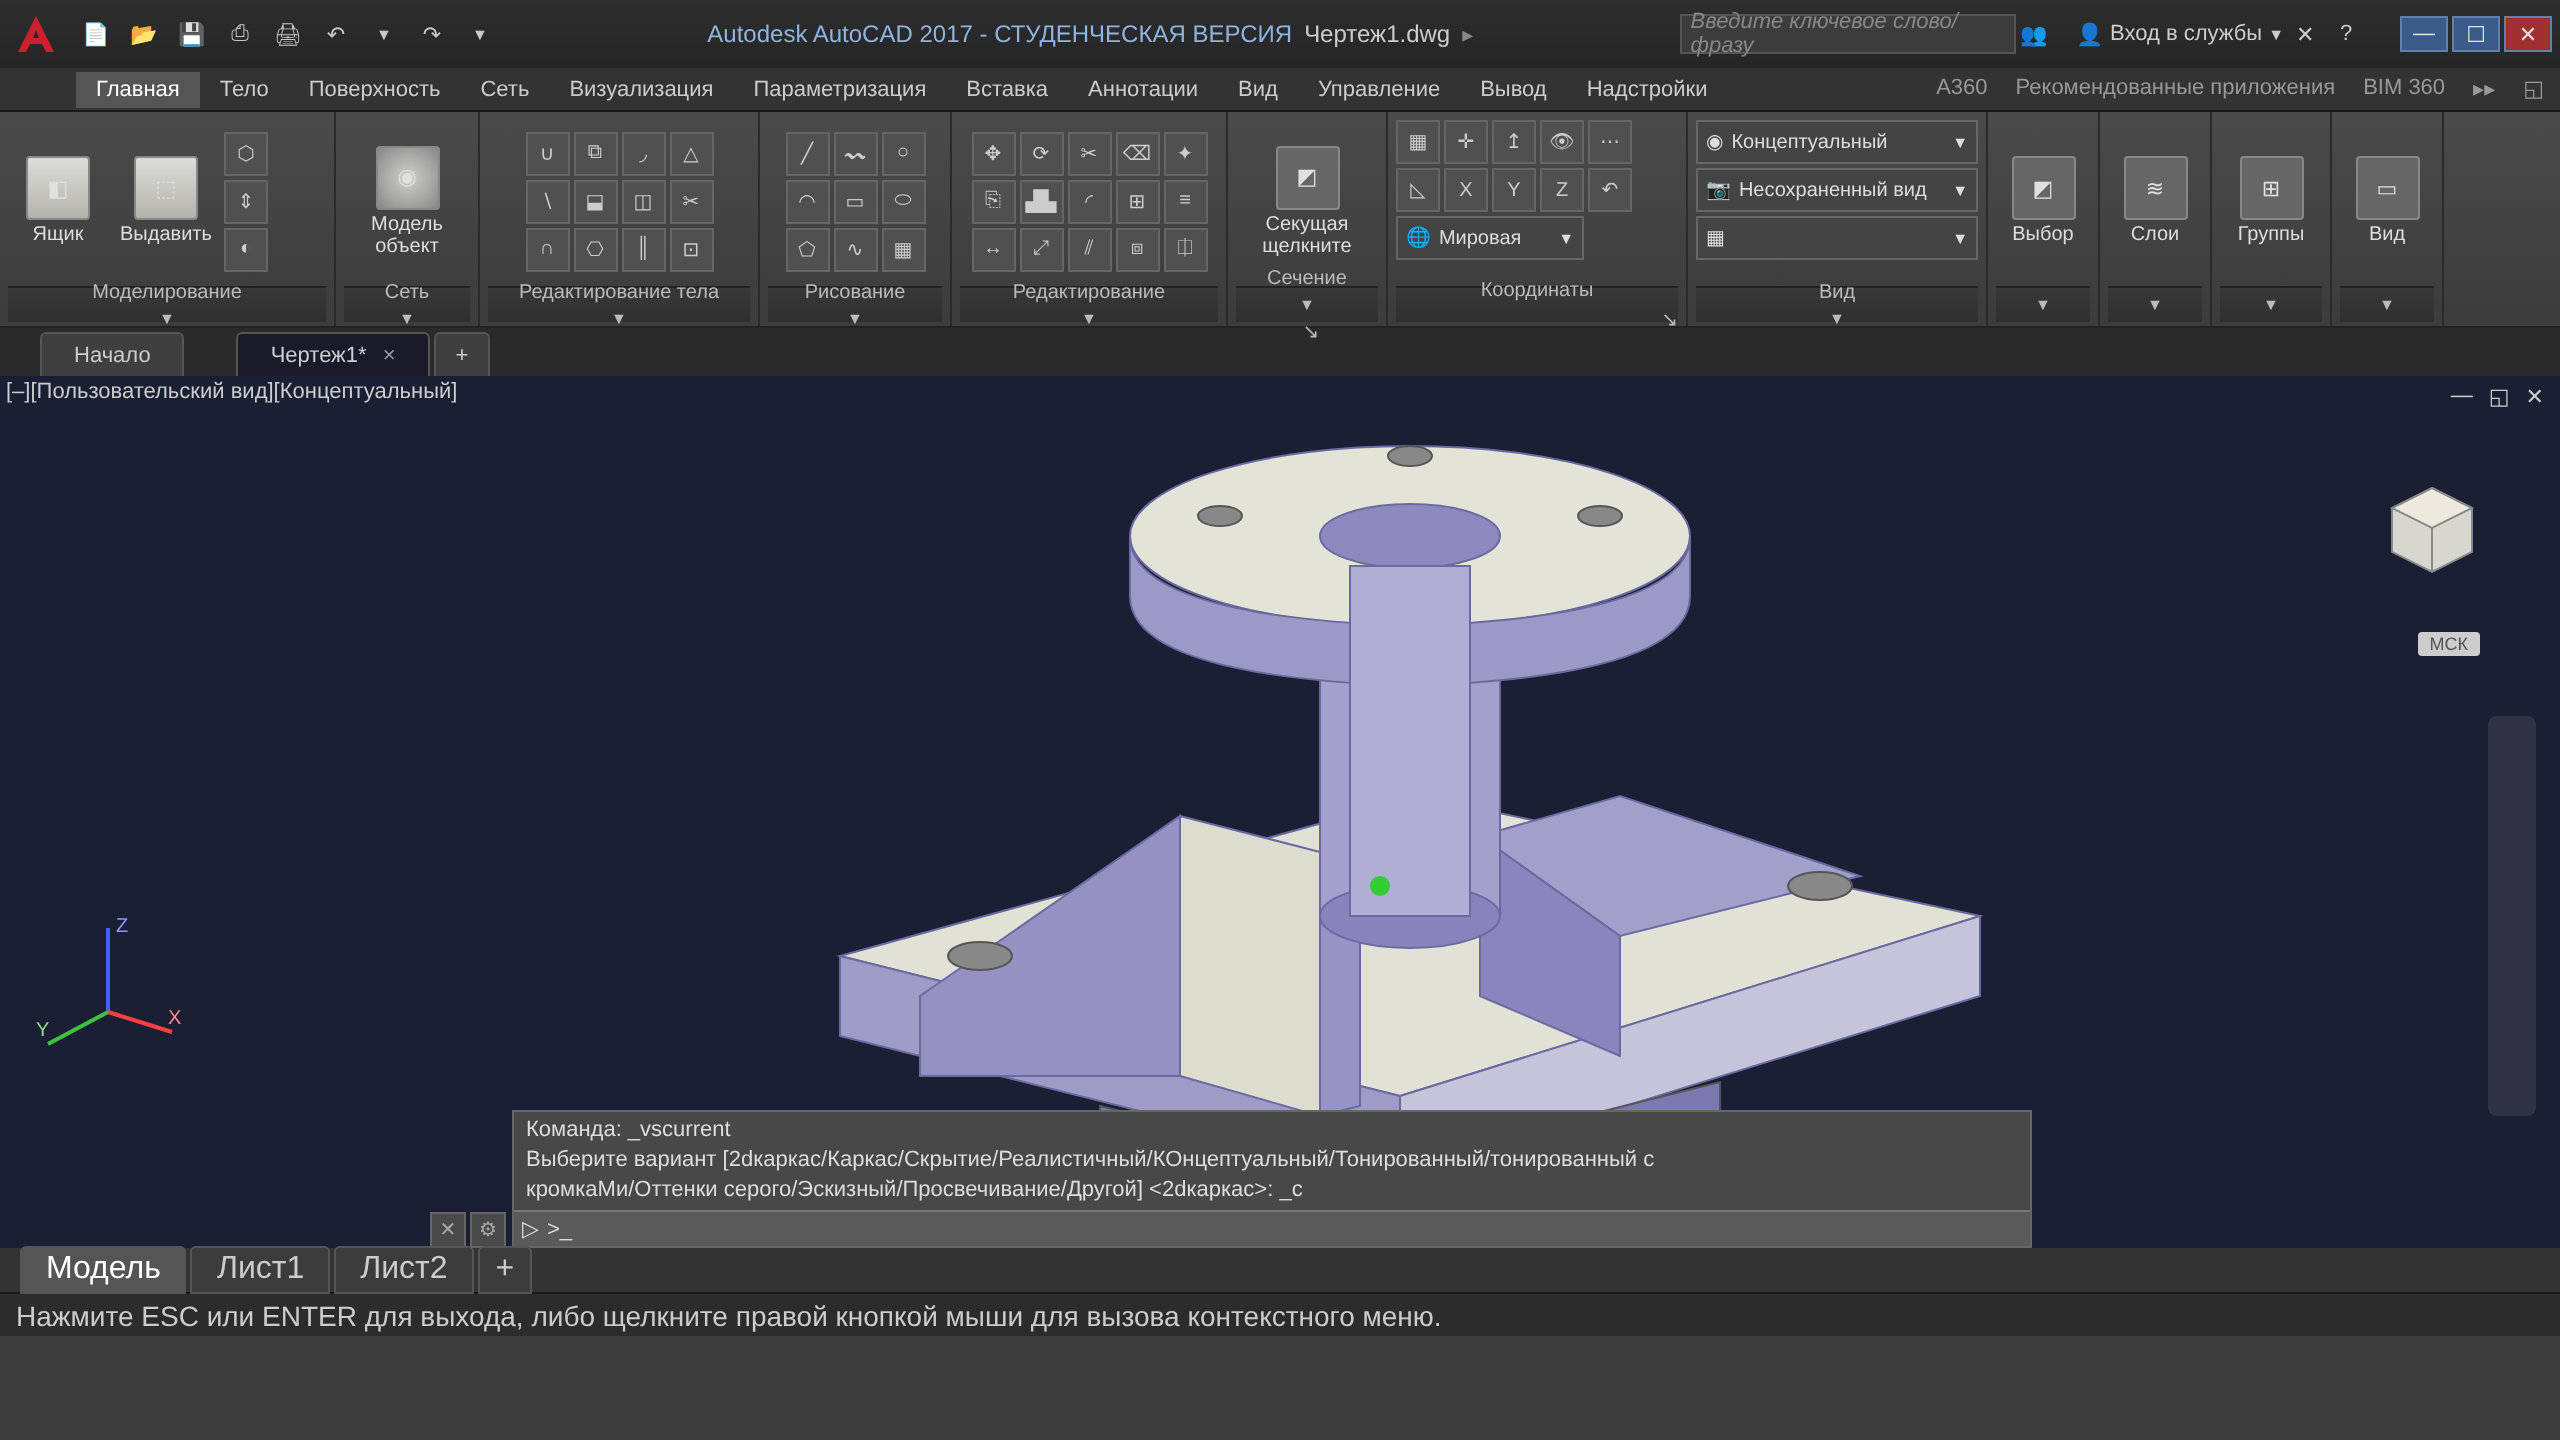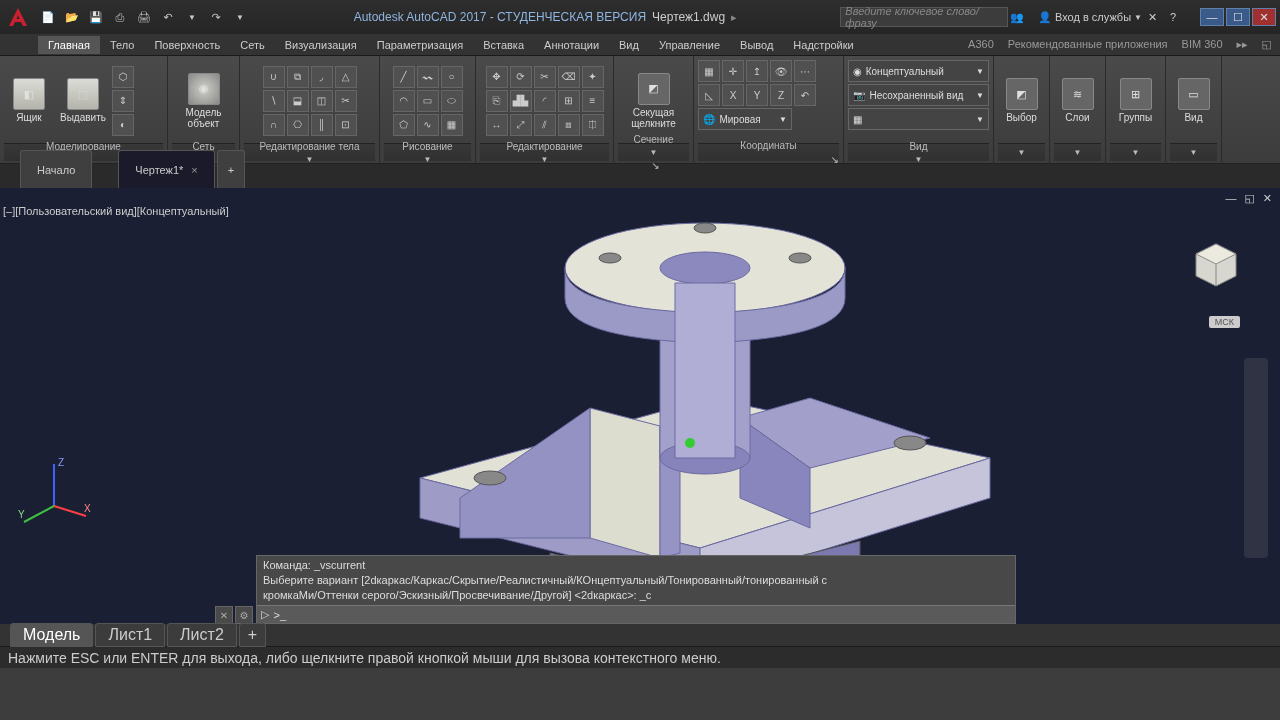--- a/index.html
+++ b/index.html
@@ -28,25 +28,25 @@
 .big-btn { width:50px; display:flex; flex-direction:column; align-items:center; gap:2px; cursor:pointer; padding:4px 2px;}
 .big-btn .icon { width:32px; height:32px; background:#666; border:1px solid #888; border-radius:2px; display:flex; align-items:center; justify-content:center;}
 .big-btn .label { font-size:10px; color:#ddd; text-align:center; line-height:1.1;}
 .tool-grid { display:grid; grid-template-columns:repeat(3,22px); grid-template-rows:repeat(3,22px); gap:2px;}
 .tool-grid.cols4 { grid-template-columns:repeat(4,22px);}
 .tool-grid.cols5 { grid-template-columns:repeat(5,22px);}
 .small-tool { width:22px; height:22px; background:#505050; border:1px solid #666; cursor:pointer; display:flex; align-items:center; justify-content:center; font-size:10px; color:#ccc;}
 .dropdown-row { height:22px; border:1px solid #666; background:#444; display:flex; align-items:center; padding:0 4px; color:#ddd; font-size:10px; gap:4px; cursor:pointer; min-width:130px;}
 .dropdown-row .arrow { margin-left:auto;}
 .doctabs { height:24px; background:#2a2a2a; display:flex; align-items:flex-end; padding-left:20px; gap:0;}
-.doctab { height:38px; padding:0 16px; background:#3f3f3f; border:1px solid #555; border-bottom:none; display:flex; align-items:center; font-size:11px; color:#ccc; border-radius:3px 3px 0 0; margin-right:2px; cursor:pointer;}
+.doctab { height:22px; padding:0 16px; background:#3f3f3f; border:1px solid #555; border-bottom:none; display:flex; align-items:center; font-size:11px; color:#ccc; border-radius:3px 3px 0 0; margin-right:2px; cursor:pointer;}
 .doctab.active { background:#1a1a2a;margin-left:24px;}
 .doctab .close-x { margin-left:8px; color:#999;}
 .canvas { position:relative; height:458px; background:#1a1f33; }
-.canvas-header { position:absolute; top:17px; left:3px; color:#ccc; font-size:11px;}
+.canvas-header { position:absolute; top:2px; left:3px; color:#ccc; font-size:11px;}
 .canvas-winbtns { position:absolute; top:4px; right:6px; display:flex; gap:4px; color:#ccc;}
 .canvas-winbtns span { cursor:pointer; font-size:11px; padding:0 2px;}
 .model3d { position:absolute; left:400px; top:10px; width:610px; height:370px;}
 .ucs { position:absolute; left:14px; bottom:110px; }
 .viewcube { position:absolute; right:36px; top:50px; width:56px; height:56px;}
 .navbar { position:absolute; right:12px; top:170px; width:24px; height:200px; background:rgba(90,90,100,0.35); border-radius:4px;}
 .cursor3d { position:absolute; left:886px; top:388px; color:#ccc; font-size:14px;}
 .cmdline { position:absolute; bottom:22px; left:256px; right:264px; background:#4d4d4d; border:1px solid #666; font-family:"Consolas",monospace; font-size:11px; color:#ddd;}
 .cmdline .history { padding:2px 6px; line-height:1.35; background:#484848;}
 .cmdline .input-row { display:flex; align-items:center; background:#5a5a5a; border-top:1px solid #777; height:18px; padding:0 4px; gap:4px;}

